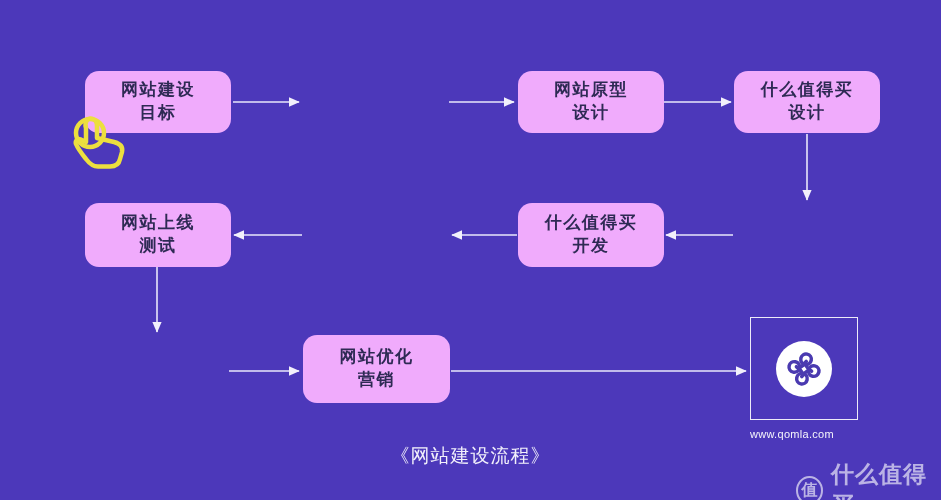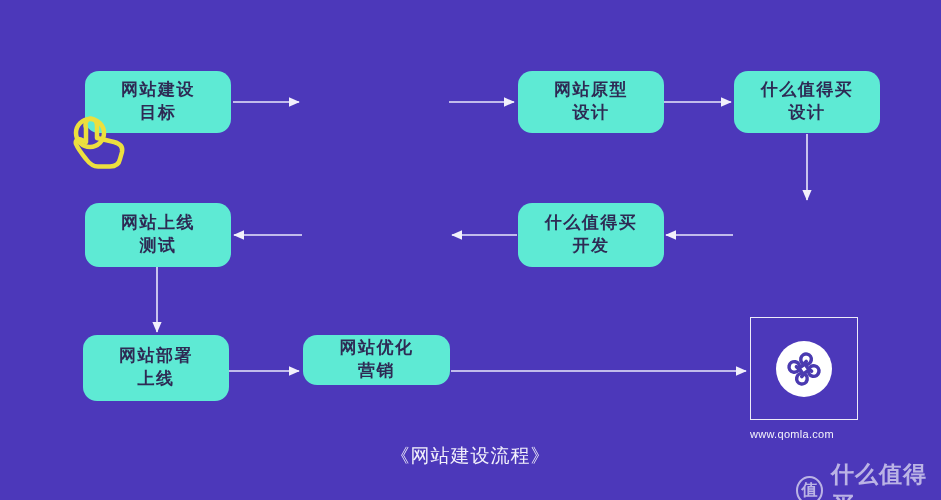--- a/index.html
+++ b/index.html
@@ -4,21 +4,21 @@
 <style>
   * { margin:0; padding:0; box-sizing:border-box; }
   html,body { width:941px; height:500px; }
   body { font-family:"Liberation Sans", sans-serif; }
   .canvas {
     position:relative; width:941px; height:500px;
     background:#4c38ba; overflow:hidden;
   }
   .node {
     position:absolute; width:146px; height:62px;
-    background:#5eead4; border-radius:14px;
+    background:#f0abfc; border-radius:14px;
     display:flex; flex-direction:column; align-items:center; justify-content:center;
     color:#2e2a54; font-weight:bold; font-size:17px; line-height:1.35;
     letter-spacing:1.5px; z-index:2; text-align:center;
   }
   .edges { position:absolute; left:0; top:0; z-index:1; }
   .edges line { stroke:#e9e7fb; stroke-width:1.6; }
   .hand { position:absolute; left:62px; top:108px; z-index:3; }
   .logo-box {
     position:absolute; left:750px; top:317px; width:108px; height:103px;
     border:1.6px solid rgba(255,255,255,0.9); z-index:2;
@@ -87,25 +87,21 @@
 
   <div class="node" style="left:85px;top:203px;height:64px">
     <span>网站上线</span>
     <span>测试</span>
   </div>
   <div class="node" style="left:518px;top:203px;height:64px">
     <span>什么值得买</span>
     <span>开发</span>
   </div>
 
-  <div class="node" style="left:83px;top:335px;height:66px">
-    <span>网站部署</span>
-    <span>上线</span>
-  </div>
-  <div class="node" style="left:303px;top:335px;height:50px;width:147px">
+  <div class="node" style="left:303px;top:335px;height:68px;width:147px">
     <span>网站优化</span>
     <span>营销</span>
   </div>
 
   <svg class="hand" width="84" height="66" viewBox="0 0 84 66">
     <g fill="none" stroke="#ecdf3e" stroke-width="4.5" stroke-linejoin="round" stroke-linecap="round">
       <circle cx="28" cy="25" r="14"></circle>
       <path d="M24 20 C 22 13.5 26 9 31 11 C 34 12.2 35 15 35 18 L 35 30 L 52 34 C 58 35.5 61 39 60 44 L 58 51 C 57 56 53 58.5 48 58.5 L 36 58.5 C 31 58.5 27 55 24 51 C 20 46 16 41 14 36 C 13 33 15.3 30.2 18.3 31.3 L 24 34 Z"></path>
     </g>
   </svg>

